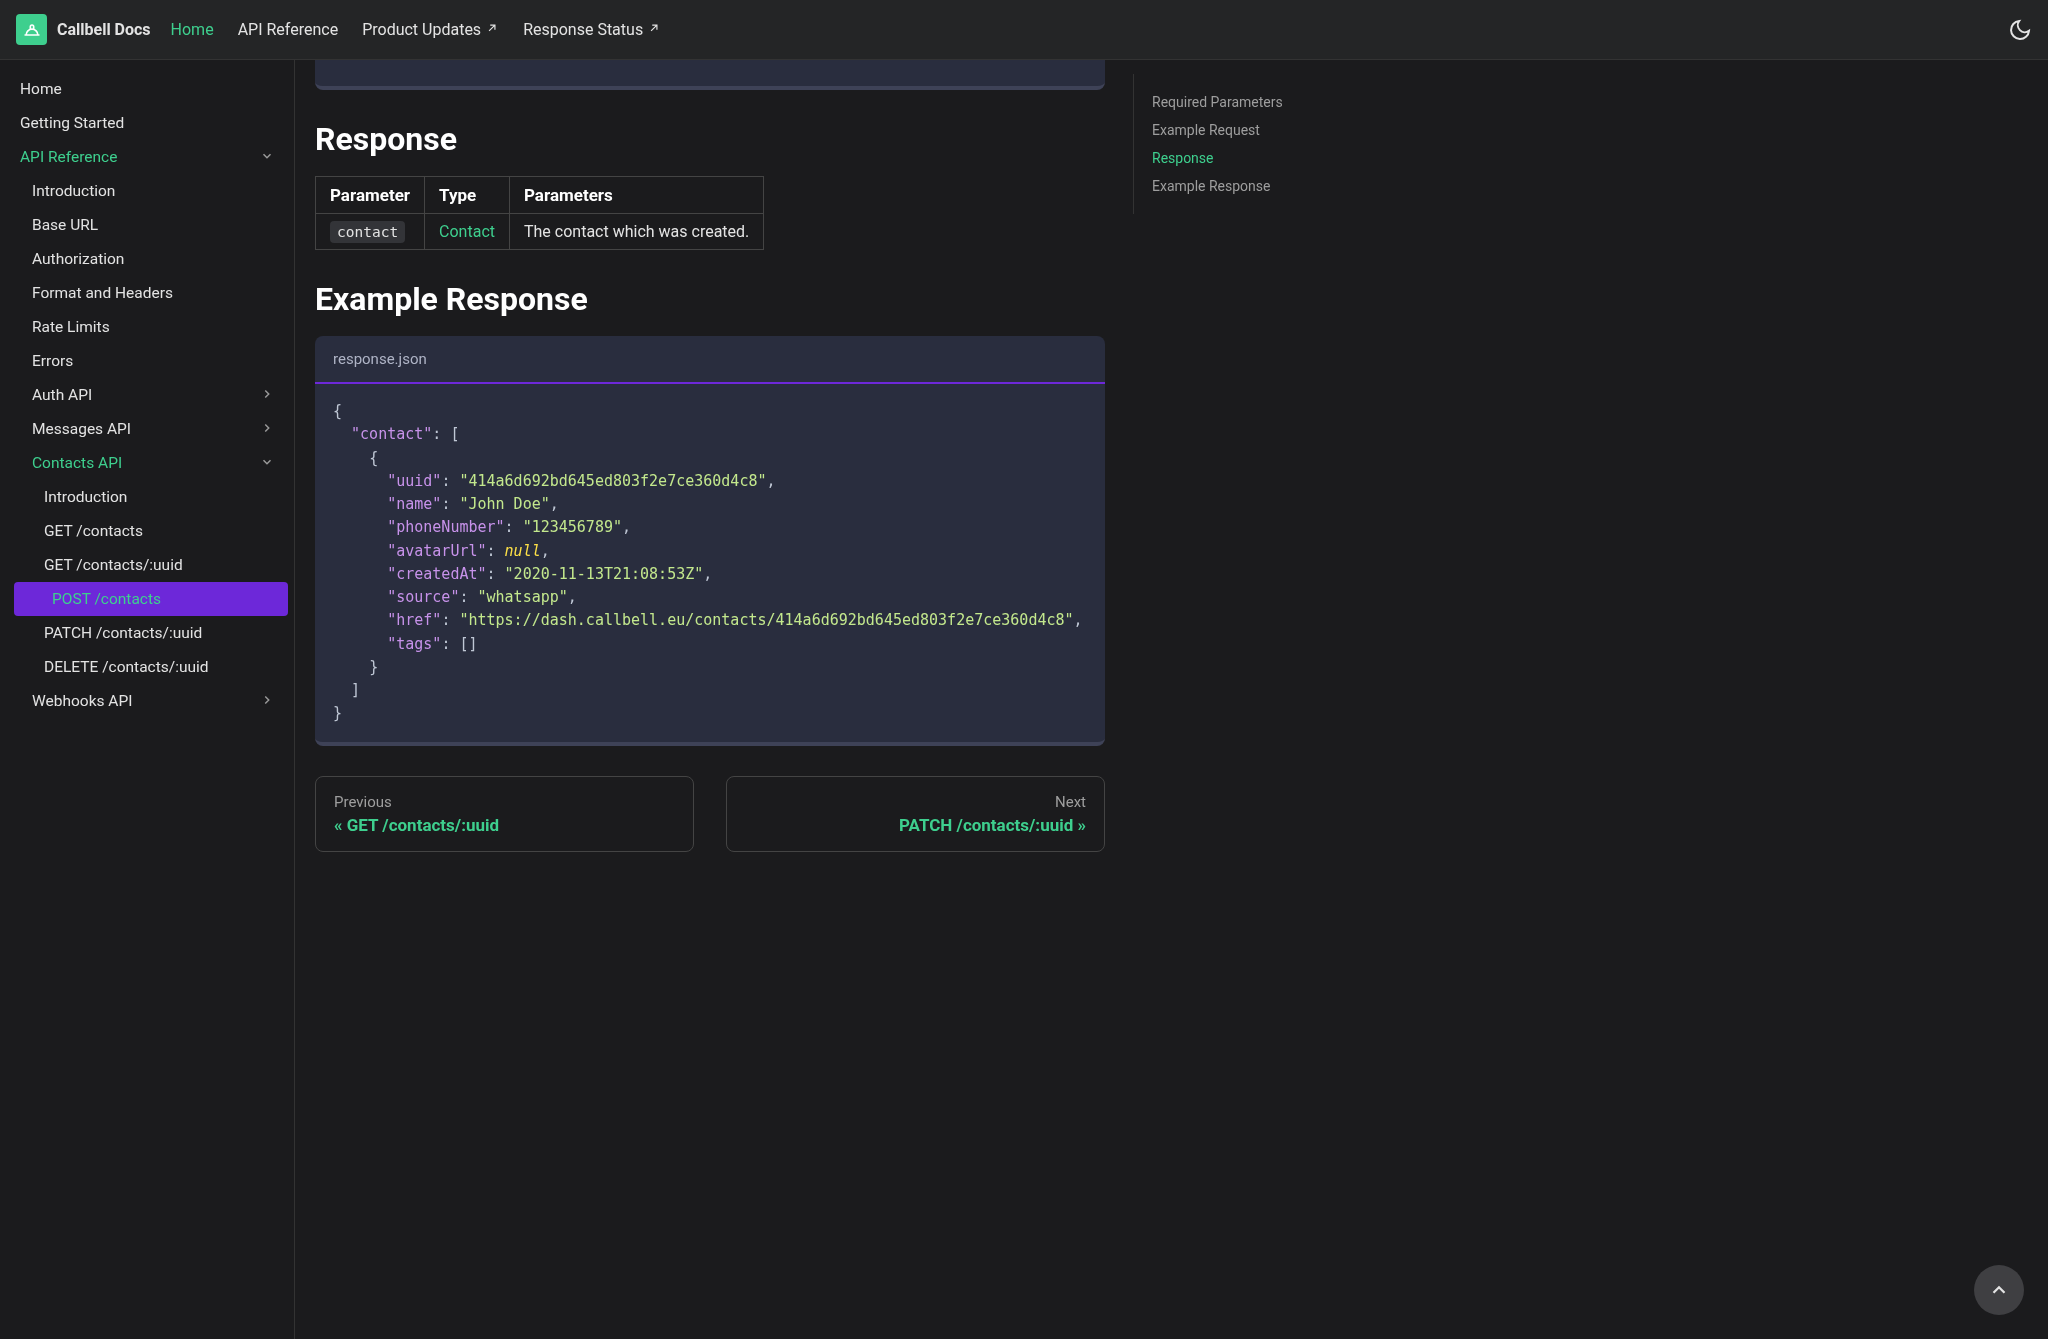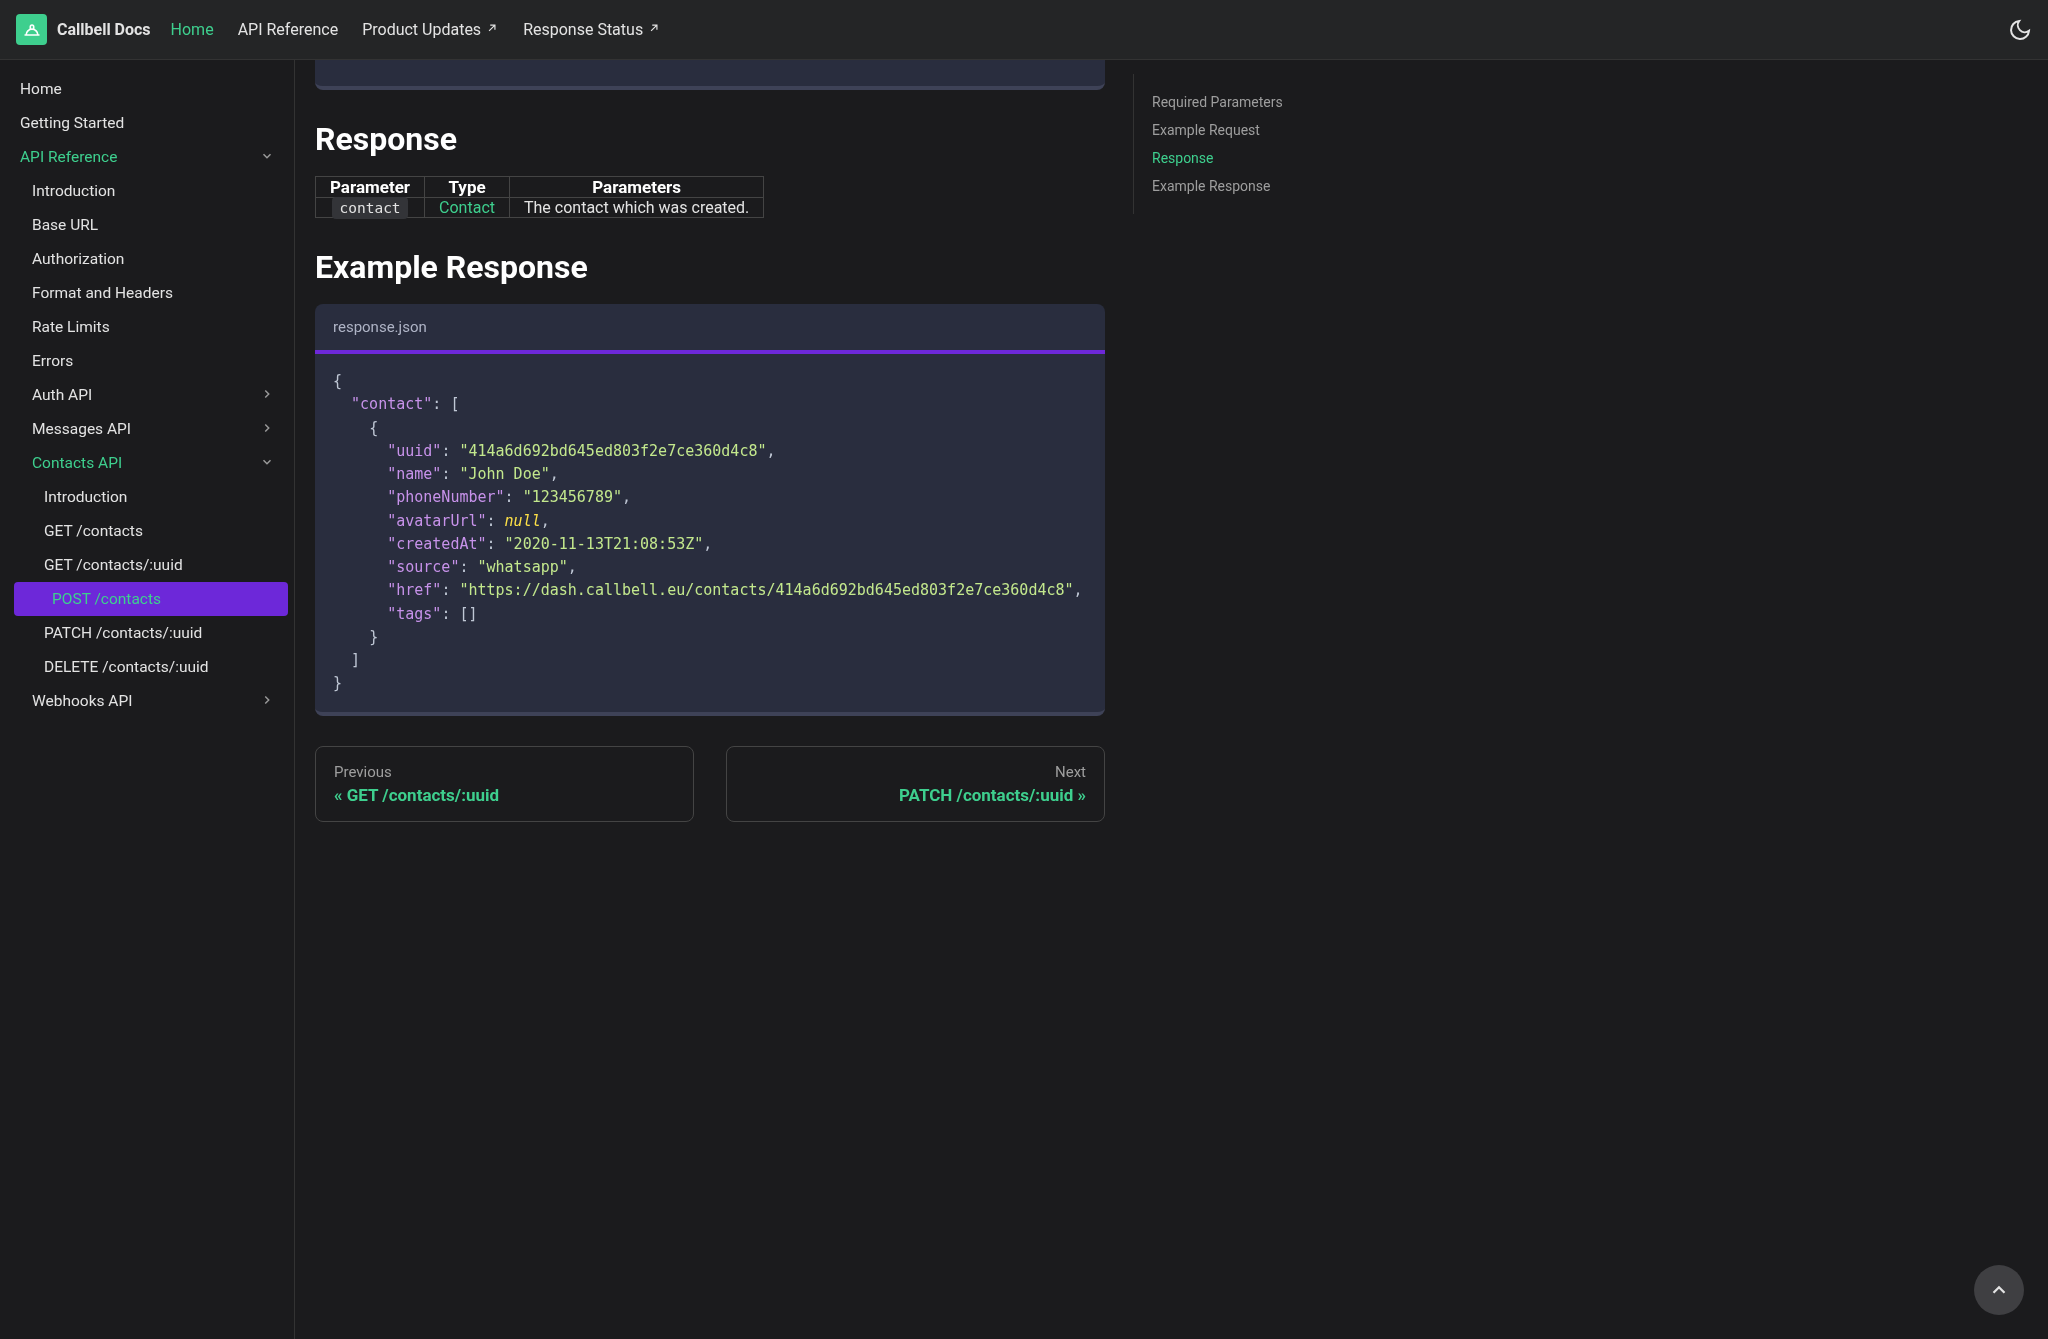--- a/index.html
+++ b/index.html
@@ -100,22 +100,22 @@
   font-weight: 700;
   margin: 24px 0 18px;
   color: #fff;
 }
 table {
   border-collapse: collapse;
   margin-bottom: 30px;
 }
 th, td {
   border: 1px solid #444;
-  padding: 0 14px;
-  text-align: center;
+  padding: 8px 14px;
+  text-align: left;
 }
 th {
   font-weight: 700;
   color: #fff;
   font-size: 17px;
 }
 td { font-size: 16px; }
 code.inline {
   background: #333438;
   padding: 3px 7px;
@@ -126,21 +126,21 @@
 .link-type { color: #3ecf8e; text-decoration: none; }
 .code-block {
   background: #292d3e;
   border-radius: 8px;
   margin-bottom: 30px;
   overflow: hidden;
   border-bottom: 4px solid #3e4257;
 }
 .code-header {
   padding: 14px 18px;
-  border-bottom: 4px solid #6d28d9;
+  border-bottom: 2px solid #6d28d9;
   color: #aeb3c5;
   font-size: 15px;
 }
 pre {
   padding: 16px 18px;
   font-family: ui-monospace, SFMono-Regular, Menlo, monospace;
   font-size: 15px;
   line-height: 1.55;
   color: #bfc7d5;
   overflow-x: auto;

